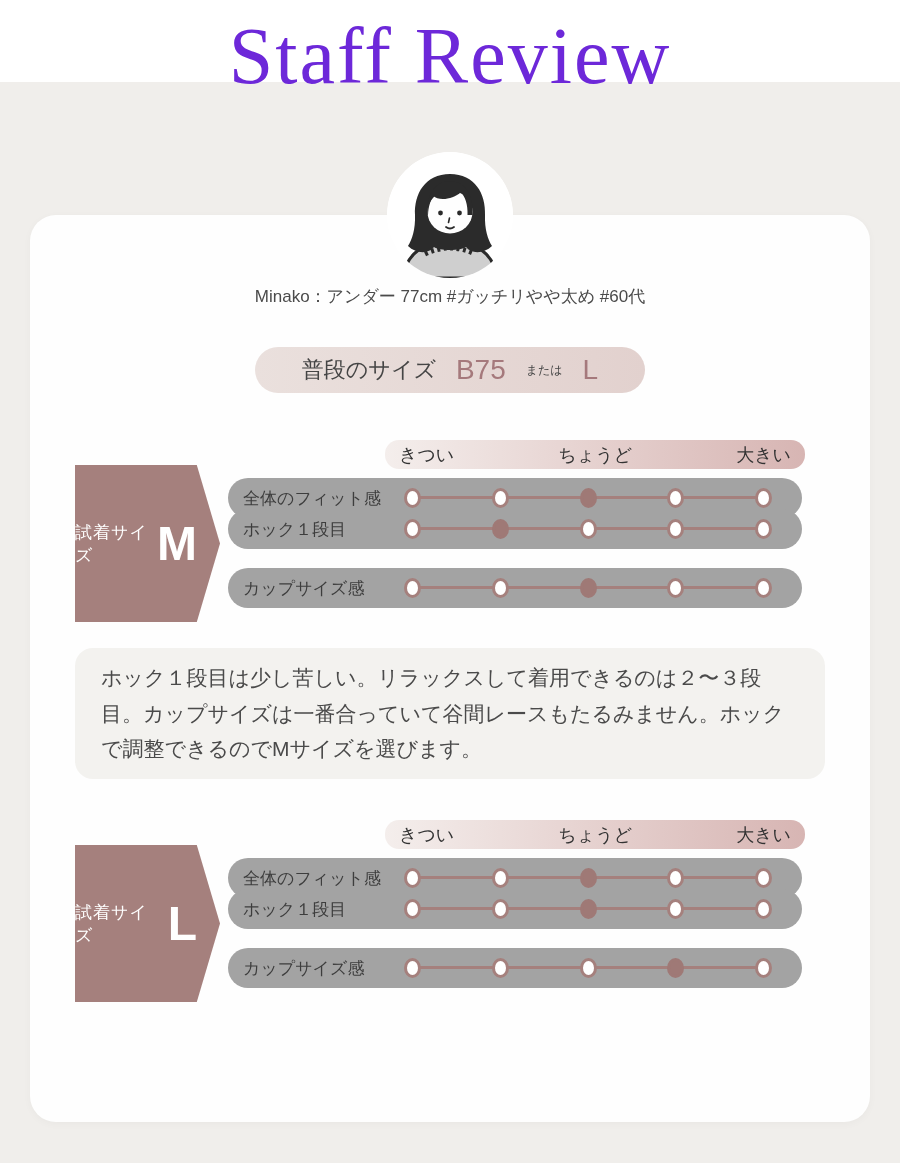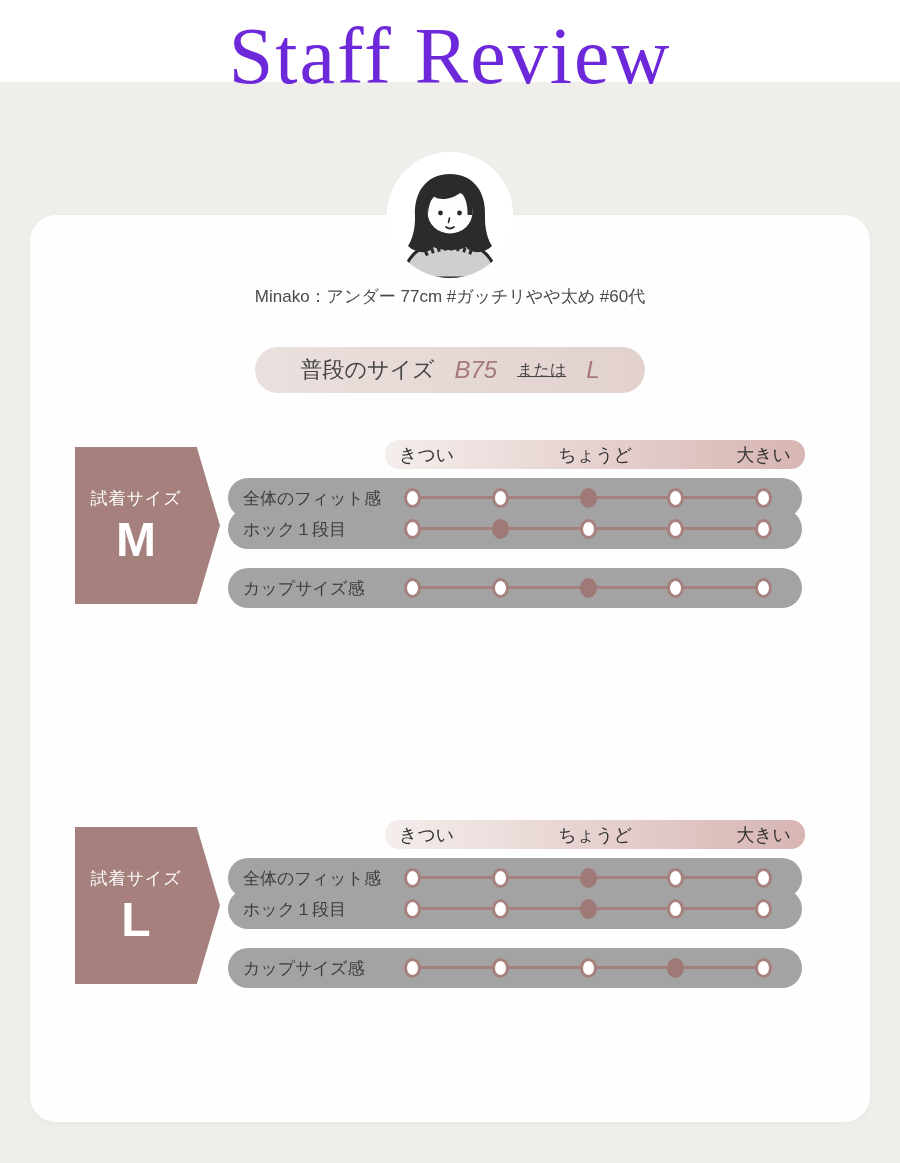--- a/index.html
+++ b/index.html
@@ -13,29 +13,29 @@
         border-radius:26px;box-shadow:0 2px 8px rgba(0,0,0,0.03);}
   .avatar{position:absolute;left:387px;top:152px;width:126px;height:126px;border-radius:50%;
           background:#ffffff;overflow:hidden;}
   .avatar svg{display:block;width:100%;height:100%;}
   .profile{position:absolute;top:285px;left:0;width:100%;text-align:center;
            font-size:17px;color:#4a4a4a;}
   .usual-pill{position:absolute;left:255px;top:347px;width:390px;height:46px;border-radius:23px;
               background:linear-gradient(90deg,#eae0dd,#e2d1ce);
               display:flex;align-items:center;justify-content:center;gap:20px;}
   .usual-label{font-size:22px;color:#454545;}
-  .usual-size{font-size:24px;color:#a5797c;line-height:1;font-style:italic;}
-  .usual-or{font-size:16px;color:#454545;text-decoration:underline;}
+  .usual-size{font-size:28px;color:#a5797c;line-height:1;}
+  .usual-or{font-size:12px;color:#454545;}
 
   .section{position:absolute;left:0;width:900px;height:380px;}
   .section.sec-m{top:440px;}
   .section.sec-l{top:820px;}
-  .pennant{position:absolute;left:75px;top:7px;width:145px;height:157px;background:#a5807d;
+  .pennant{position:absolute;left:75px;top:25px;width:145px;height:157px;background:#a5807d;
            clip-path:polygon(0 0,84% 0,100% 50%,84% 100%,0 100%);
-           color:#ffffff;display:flex;flex-direction:column;align-items:center;
+           color:#ffffff;display:flex;flex-direction:row;align-items:center;
            justify-content:center;gap:6px;padding-right:23px;box-sizing:border-box;}
   .pennant-label{font-size:17px;letter-spacing:1px;}
   .pennant-size{font-size:48px;font-weight:bold;line-height:1;}
   .scale-header{position:absolute;left:385px;top:0;width:420px;height:29px;border-radius:14px;
                 background:linear-gradient(90deg,#f4eeec 0%,#e4cecc 55%,#d7b5b3 100%);
                 display:flex;align-items:center;justify-content:space-between;
                 padding:0 14px;box-sizing:border-box;font-size:18px;color:#333333;font-weight:500;}
   .rating-row{position:absolute;left:228px;width:574px;height:40px;border-radius:20px;
               background:#a3a3a3;display:flex;align-items:center;}
   .rating-row.r0{top:38px}.rating-row.r1{top:69px}.rating-row.r2{top:128px}
@@ -126,20 +126,21 @@
       <span class="row-label">カップサイズ感</span>
       <div class="dots">
           <span class="scale-line"></span>
           <span class="dot"></span>
           <span class="dot"></span>
           <span class="dot active"></span>
           <span class="dot"></span>
           <span class="dot"></span>
         </div>
     </div>
+    <div class="comment">ホック１段目は少し苦しい。リラックスして着用できるのは２〜３段目。カップサイズは一番合っていて谷間レースもたるみません。ホックで調整できるのでMサイズを選びます。</div>
   </section>
 
   <section class="section sec-l">
     <div class="scale-header">
       <span>きつい</span>
       <span>ちょうど</span>
       <span>大きい</span>
     </div>
     <div class="pennant">
       <span class="pennant-label">試着サイズ</span>

